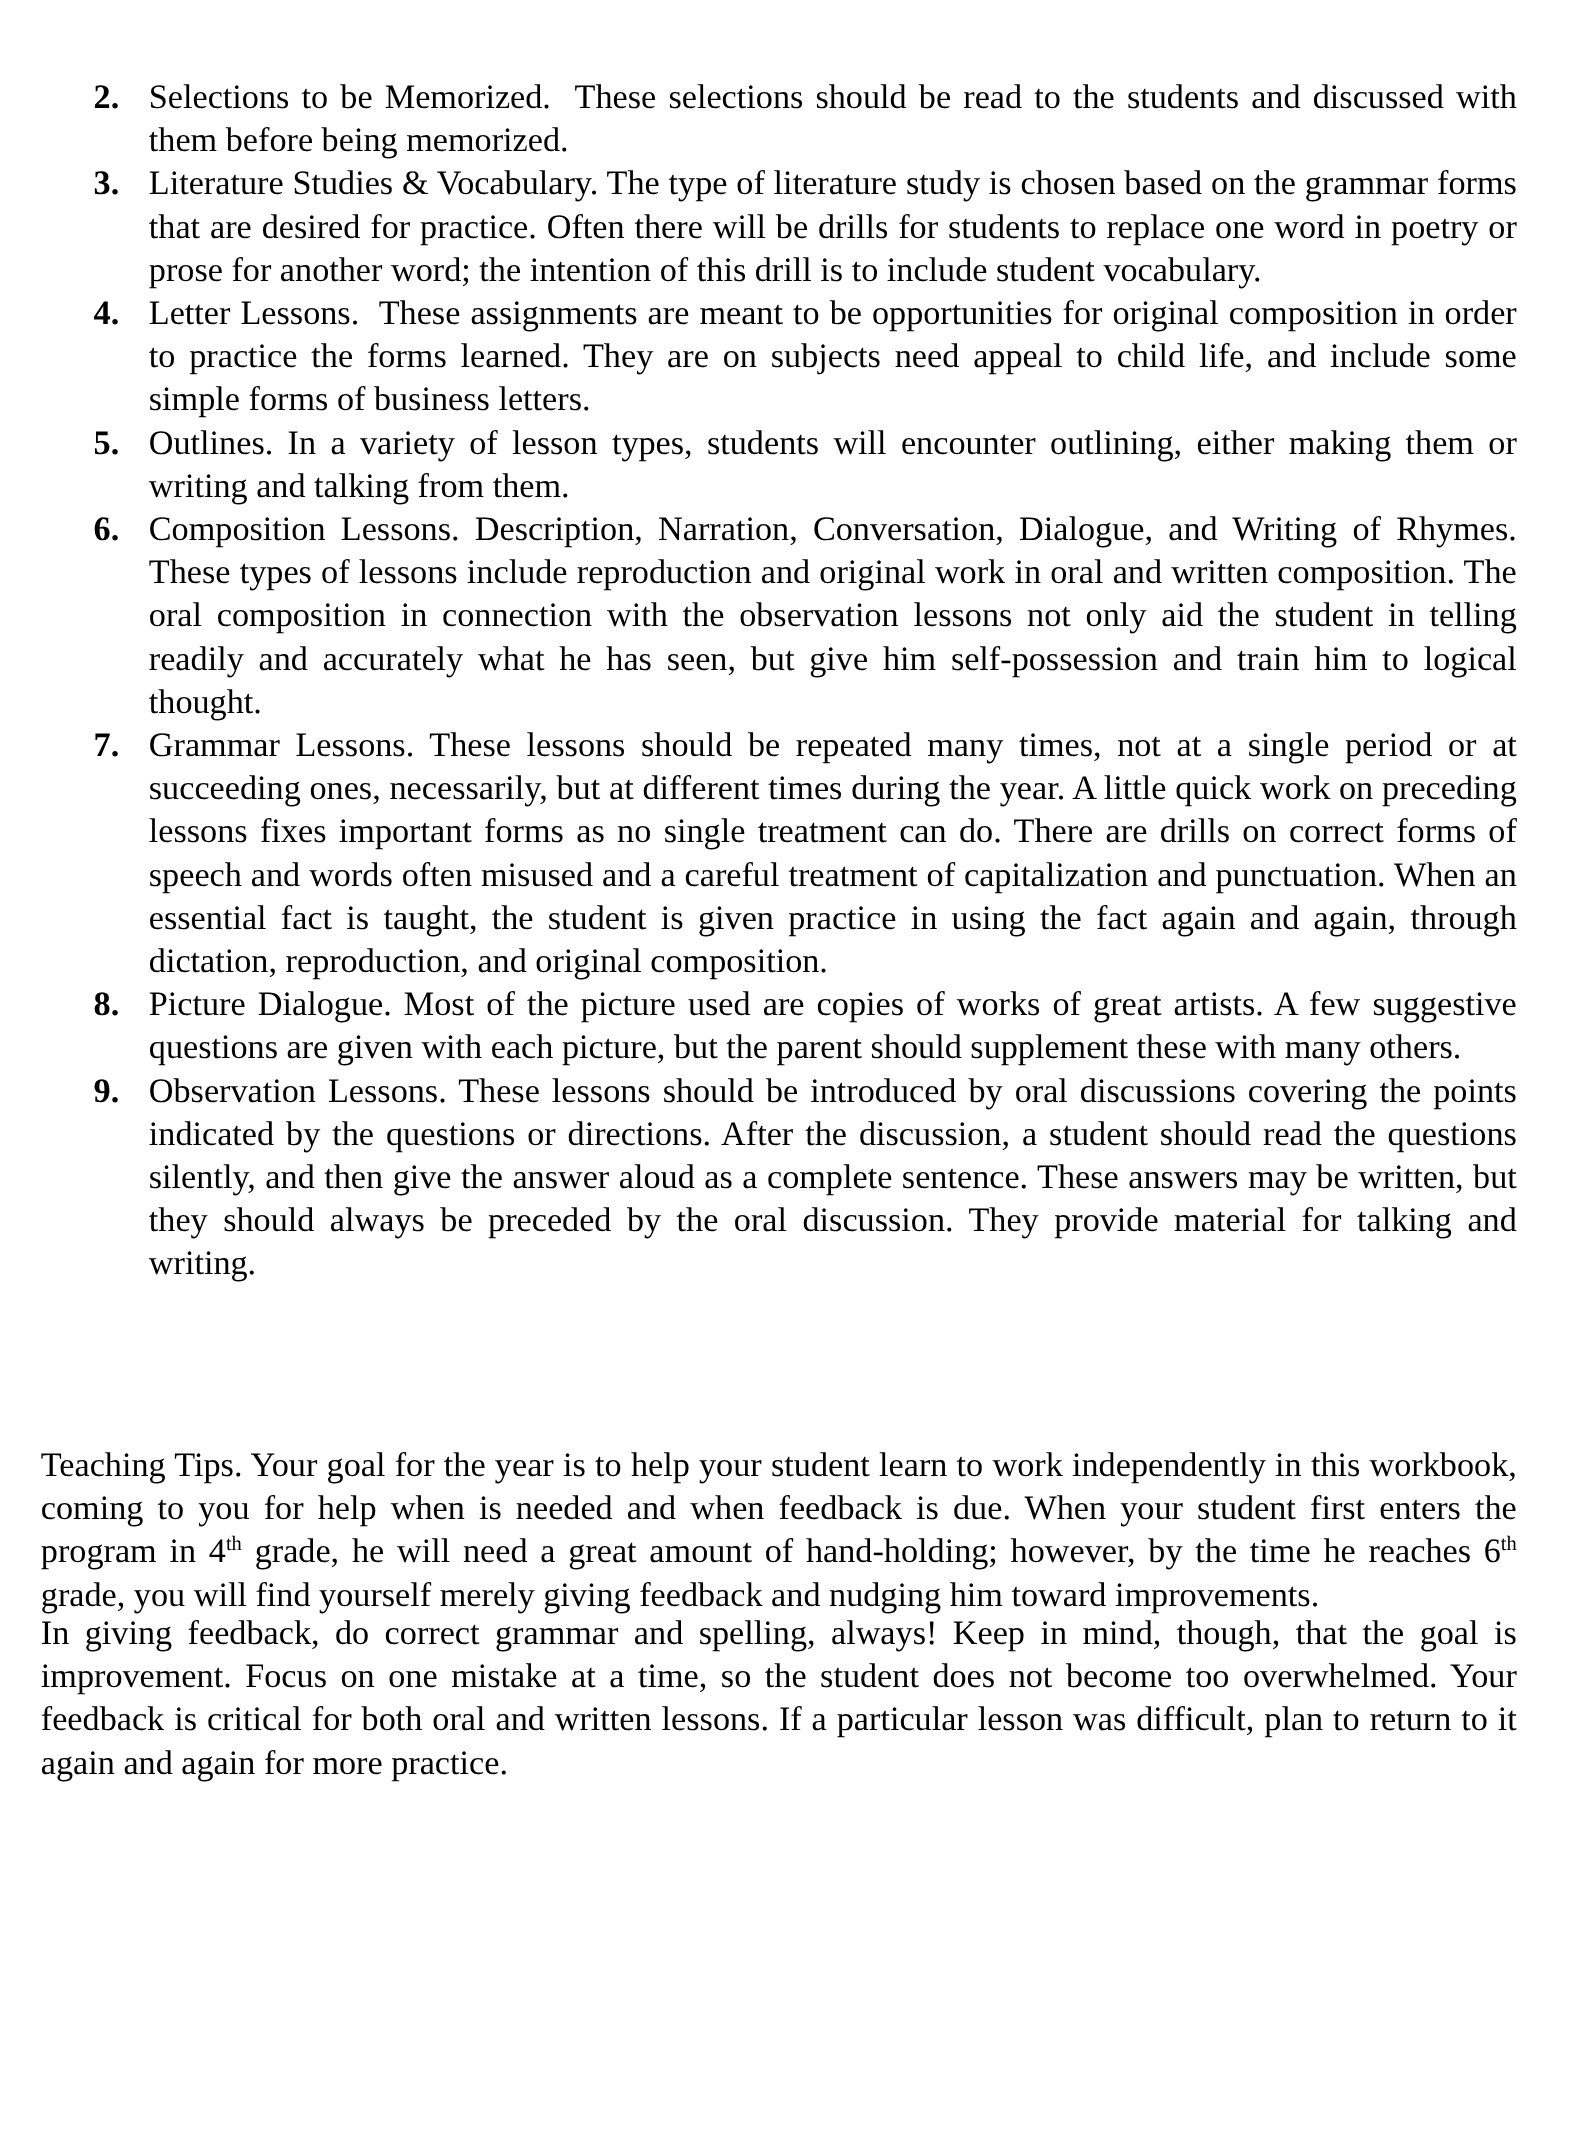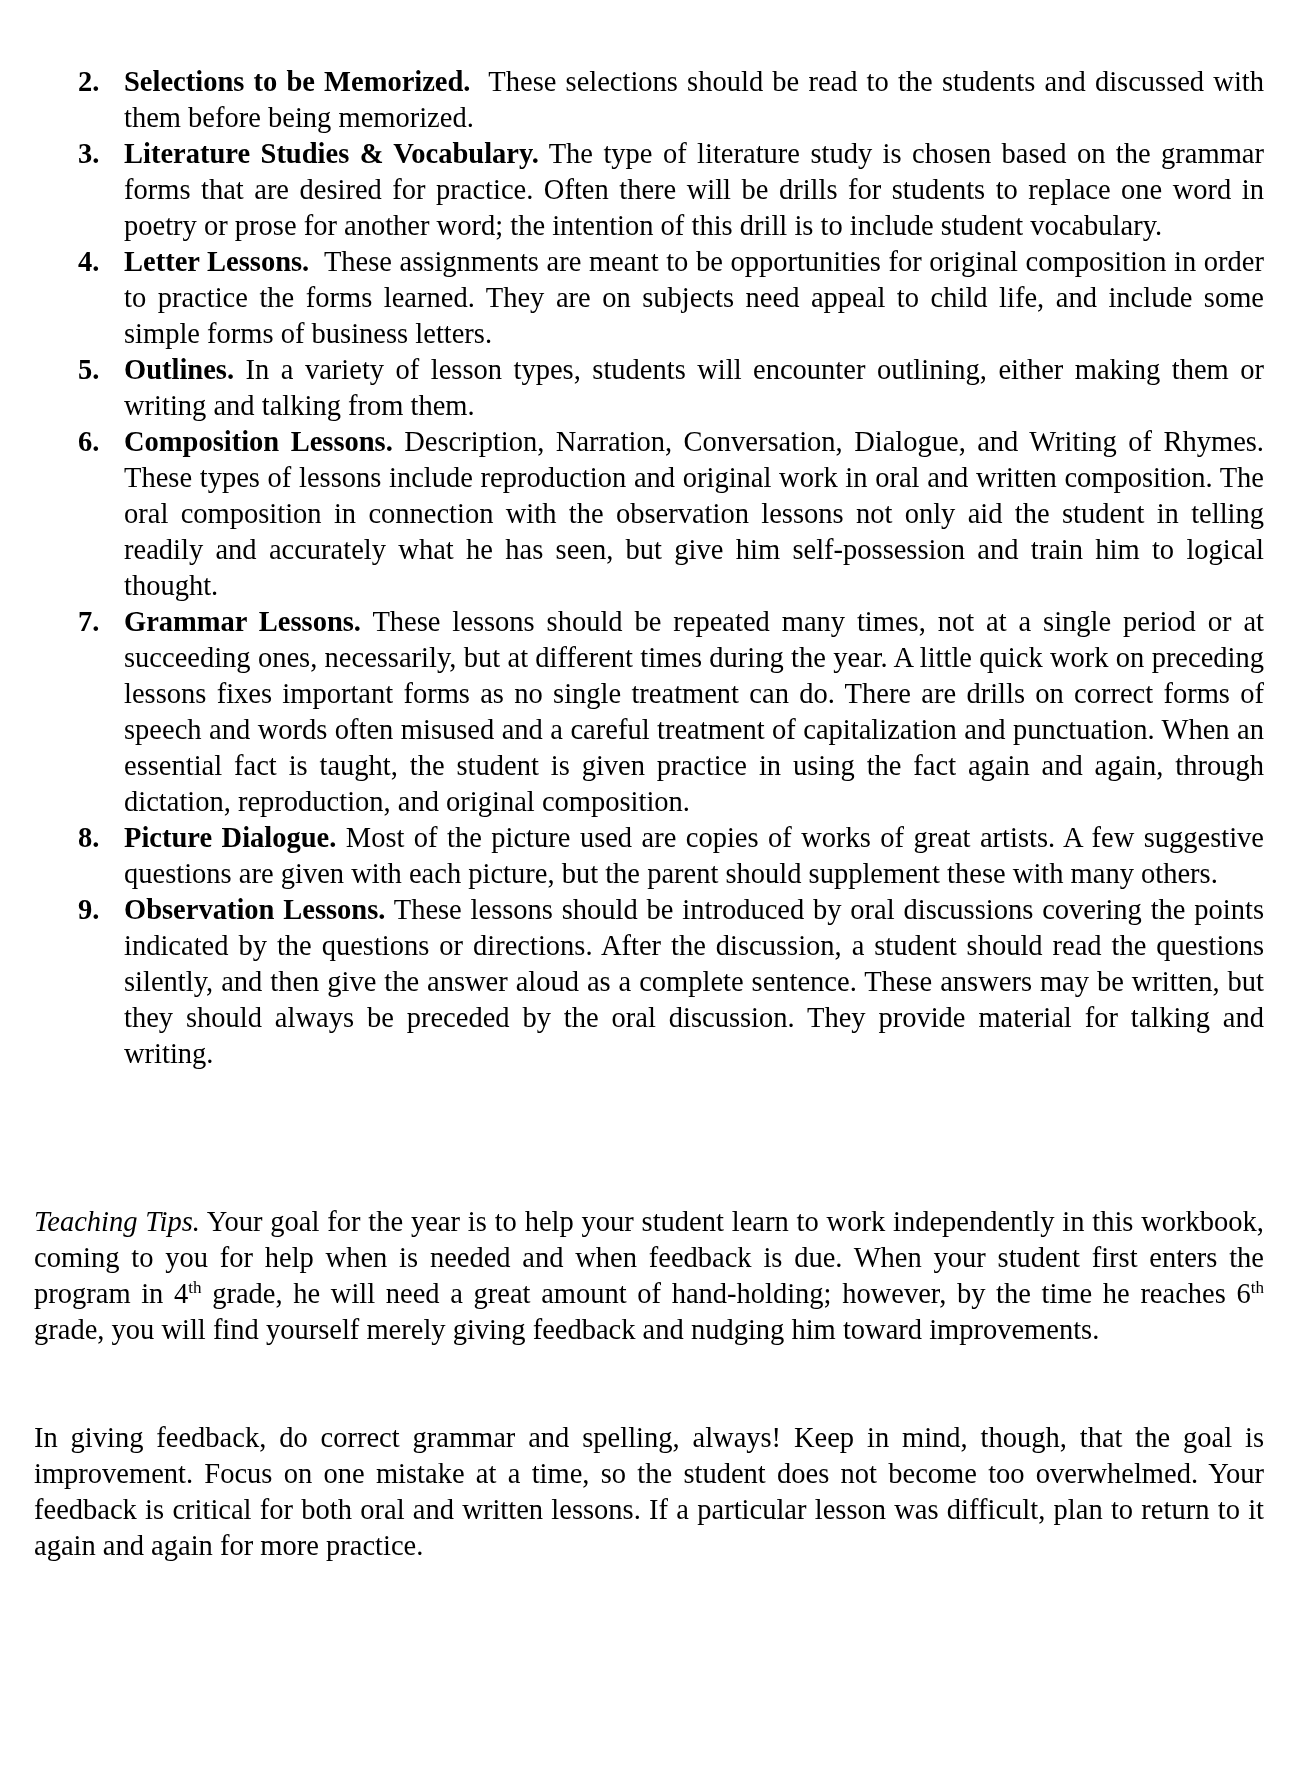--- a/index.html
+++ b/index.html
@@ -2,36 +2,36 @@
 <html><head>
 <meta charset="utf-8">
 <style>
   html, body { margin: 0; padding: 0; background: #ffffff; }
   body { width: 1309px; height: 1782px; position: relative; overflow: hidden;
          font-family: "Liberation Serif", "DejaVu Serif", serif; color: #000; }
   .page { position: absolute; left: 0; top: 0; width: 1309px; height: 1782px; }
   ol.items { list-style: none; margin: 0; padding: 0; position: absolute; left: 78px; top: 64px; width: 1186px; }
   ol.items li { position: relative; padding-left: 46px; font-size: 28.5px; line-height: 36px; text-align: justify; }
   ol.items li .num { position: absolute; left: 0; top: 0; font-weight: bold; }
-  ol.items li .term { font-weight: bold; }
+  ol.items li .term { font-weight: normal; }
   .para { position: absolute; left: 34px; width: 1230px; font-size: 28.5px; line-height: 36px; text-align: justify; }
-  .para .lead { font-style: italic; }
+  .para .lead { }
   sup { font-size: 60%; line-height: 0; vertical-align: super; }
 </style>
 </head>
 <body>
 
 <div class="page">
   <ol class="items">
     <li><span class="num">2.</span><span class="term">Selections to be Memorized.</span>&nbsp; <span>These selections should be read to the students and discussed with them before being memorized.</span></li>
     <li><span class="num">3.</span><span class="term">Literature Studies &amp; Vocabulary.</span> <span>The type of literature study is chosen based on the grammar forms that are desired for practice. Often there will be drills for students to replace one word in poetry or prose for another word; the intention of this drill is to include student vocabulary.</span></li>
     <li><span class="num">4.</span><span class="term">Letter Lessons.</span>&nbsp; <span>These assignments are meant to be opportunities for original composition in order to practice the forms learned. They are on subjects need appeal to child life, and include some simple forms of business letters.</span></li>
     <li><span class="num">5.</span><span class="term">Outlines.</span> <span>In a variety of lesson types, students will encounter outlining, either making them or writing and talking from them.</span></li>
     <li><span class="num">6.</span><span class="term">Composition Lessons.</span> <span>Description, Narration, Conversation, Dialogue, and Writing of Rhymes. These types of lessons include reproduction and original work in oral and written composition. The oral composition in connection with the observation lessons not only aid the student in telling readily and accurately what he has seen, but give him self-possession and train him to logical thought.</span></li>
     <li><span class="num">7.</span><span class="term">Grammar Lessons.</span> <span>These lessons should be repeated many times, not at a single period or at succeeding ones, necessarily, but at different times during the year. A little quick work on preceding lessons fixes important forms as no single treatment can do. There are drills on correct forms of speech and words often misused and a careful treatment of capitalization and punctuation. When an essential fact is taught, the student is given practice in using the fact again and again, through dictation, reproduction, and original composition.</span></li>
     <li><span class="num">8.</span><span class="term">Picture Dialogue.</span> <span>Most of the picture used are copies of works of great artists. A few suggestive questions are given with each picture, but the parent should supplement these with many others.</span></li>
     <li><span class="num">9.</span><span class="term">Observation Lessons.</span> <span>These lessons should be introduced by oral discussions covering the points indicated by the questions or directions. After the discussion, a student should read the questions silently, and then give the answer aloud as a complete sentence. These answers may be written, but they should always be preceded by the oral discussion. They provide material for talking and writing.</span></li>
   </ol>
 
   <p class="para" style="top:1204px; margin:0;"><span class="lead">Teaching Tips.</span> <span>Your goal for the year is to help your student learn to work independently in this workbook, coming to you for help when is needed and when feedback is due. When your student first enters the program in 4</span><sup>th</sup><span> grade, he will need a great amount of hand-holding; however, by the time he reaches 6</span><sup>th</sup><span> grade, you will find yourself merely giving feedback and nudging him toward improvements.</span></p>
 
-  <p class="para" style="top:1420px; margin:0;">In giving feedback, do correct grammar and spelling, always! Keep in mind, though, that the goal is improvement. Focus on one mistake at a time, so the student does not become too overwhelmed. Your feedback is critical for both oral and written lessons. If a particular lesson was difficult, plan to return to it again and again for more practice.</p>
+  <p class="para" style="top:1344px; margin:0;">In giving feedback, do correct grammar and spelling, always! Keep in mind, though, that the goal is improvement. Focus on one mistake at a time, so the student does not become too overwhelmed. Your feedback is critical for both oral and written lessons. If a particular lesson was difficult, plan to return to it again and again for more practice.</p>
 </div>
 
 </body></html>

